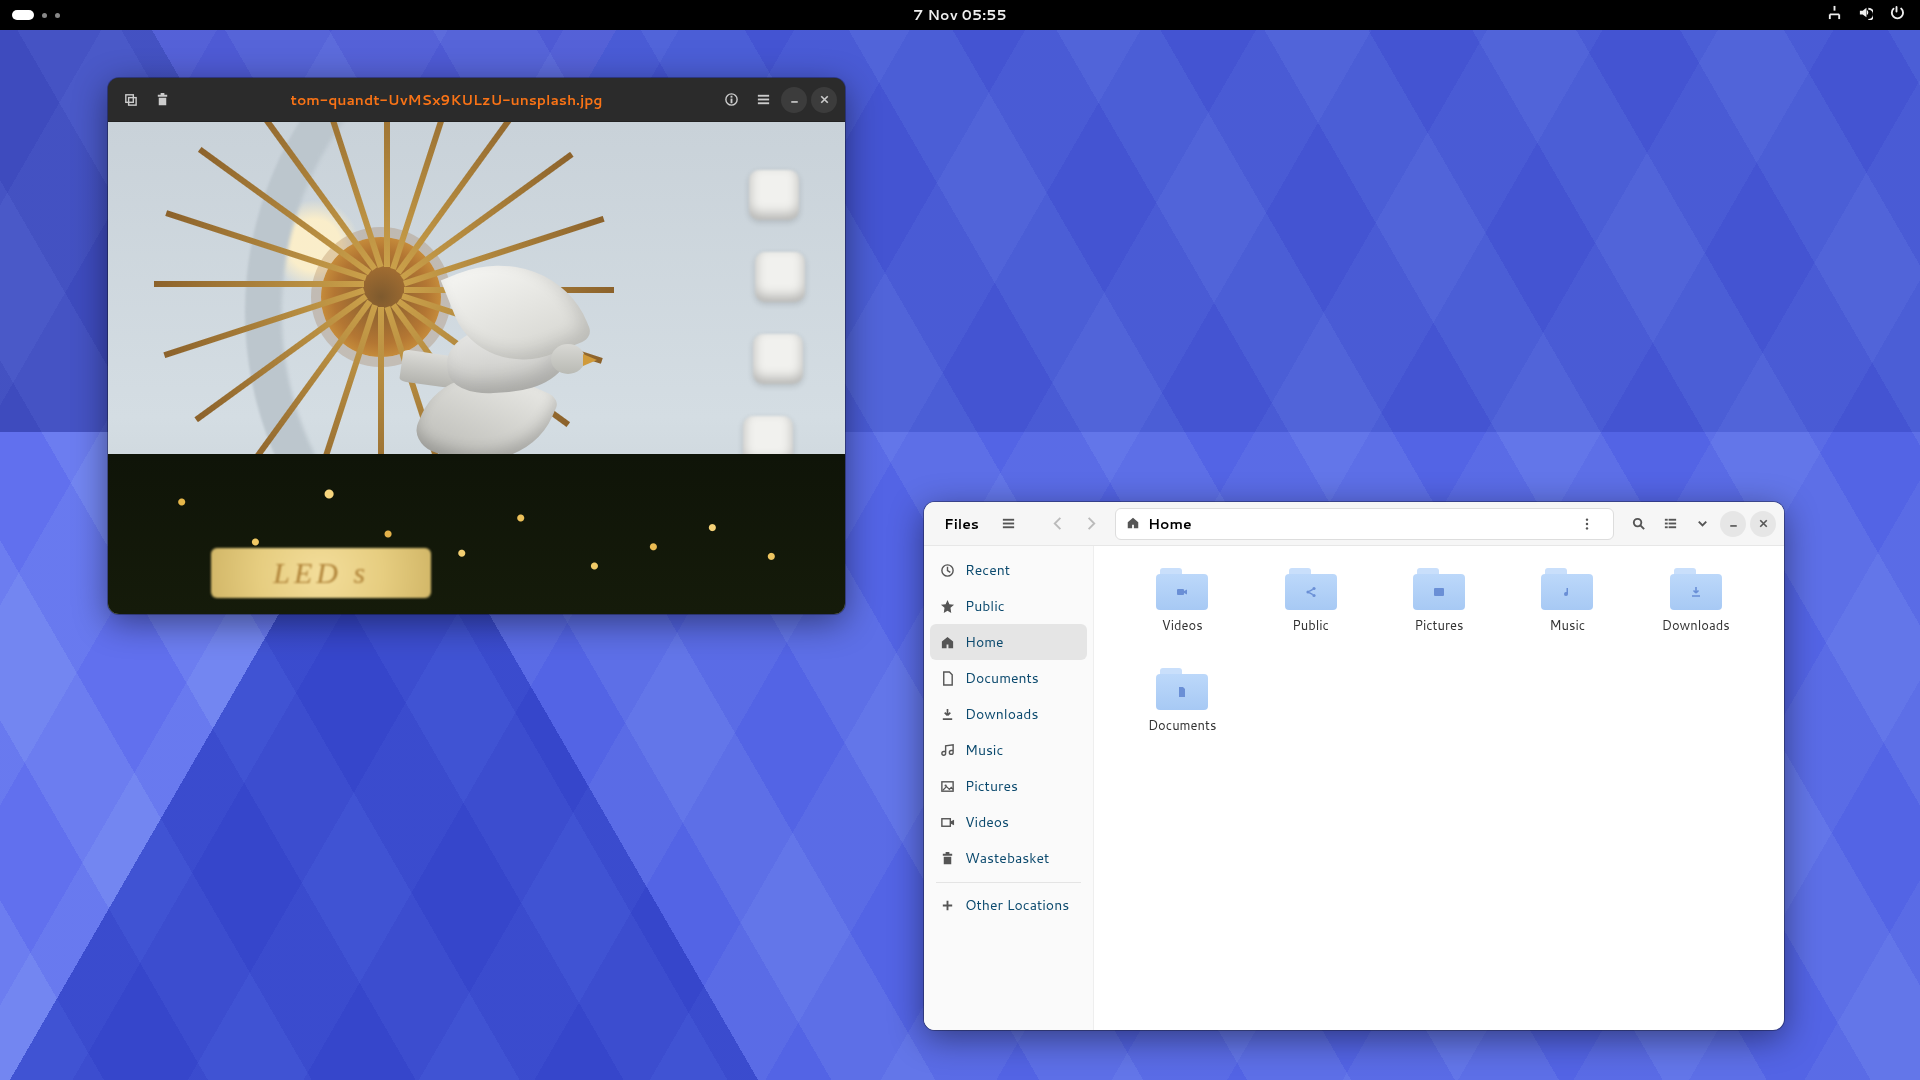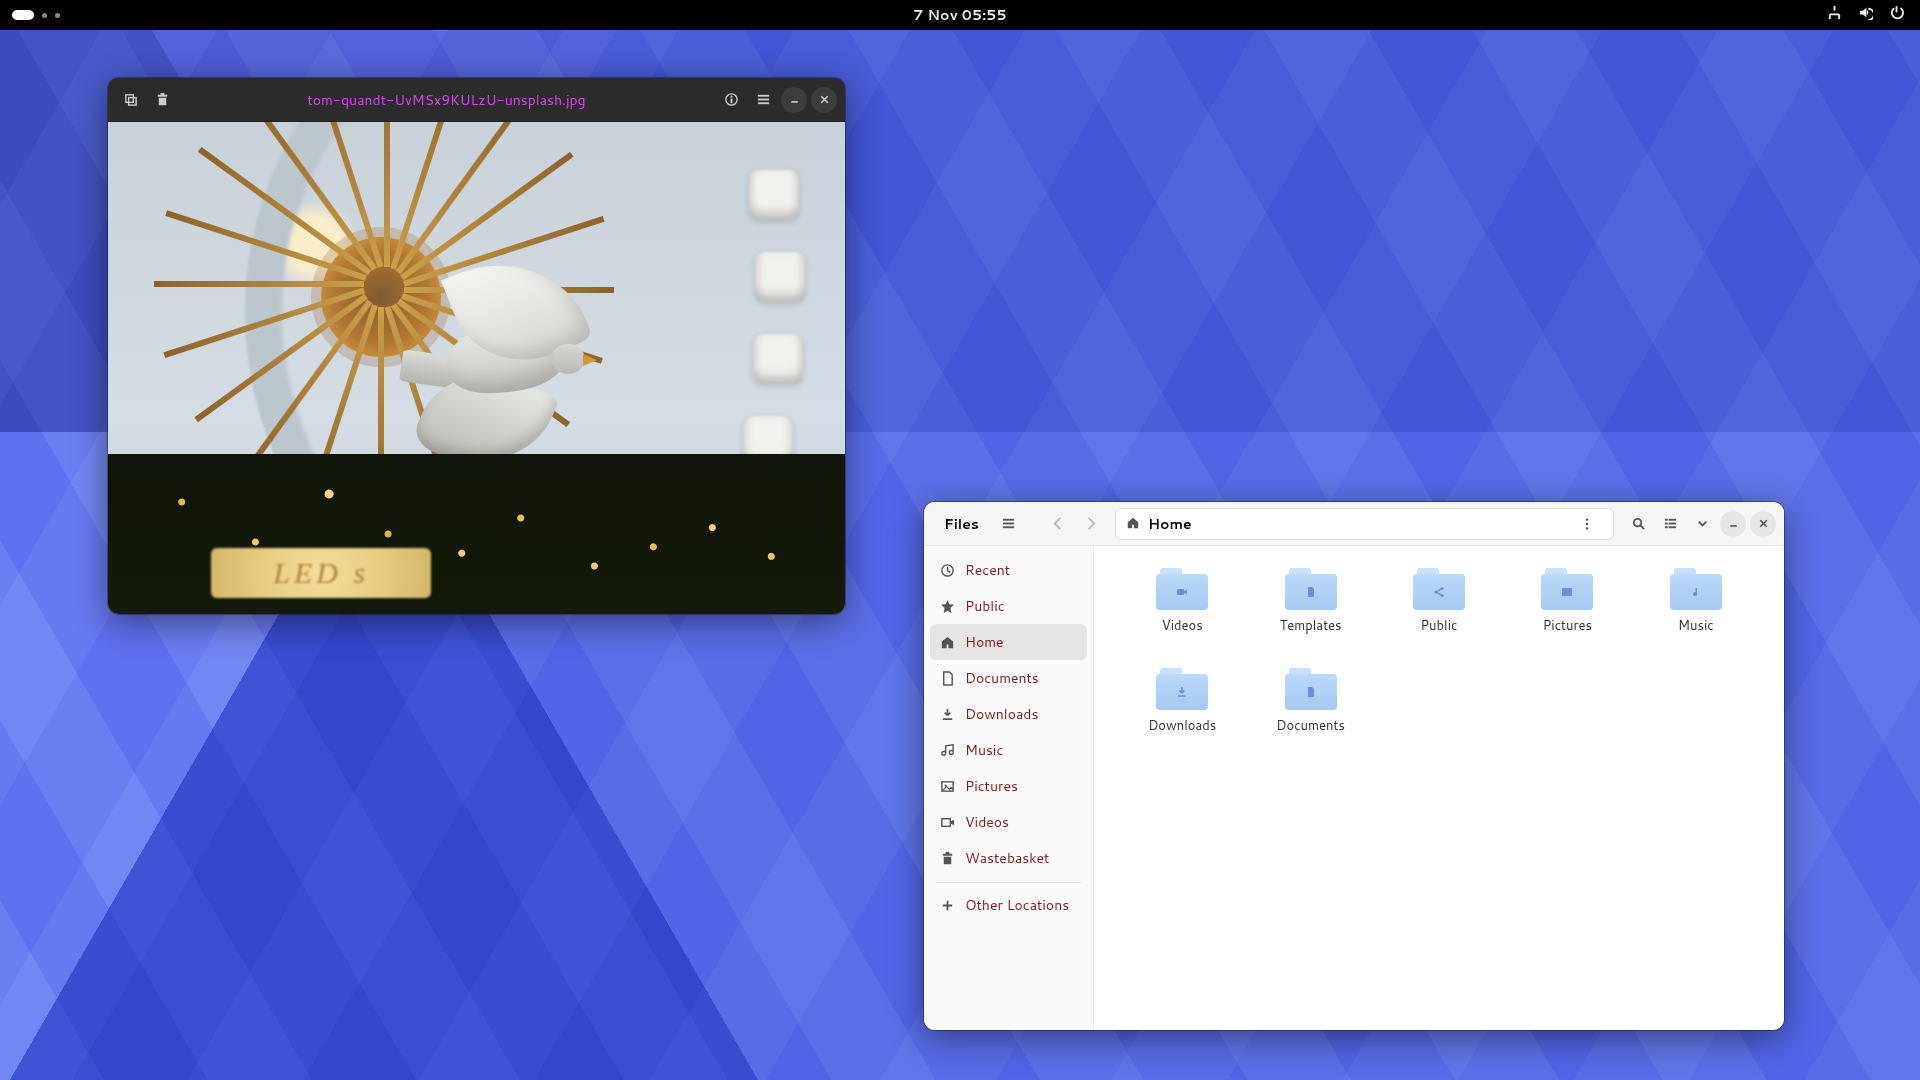--- a/index.html
+++ b/index.html
@@ -29,21 +29,21 @@
   .pill { width:22px; height:10px; border-radius:5px; background:#fff; }
   .dot { width:5px; height:5px; border-radius:50%; background:#888; }
   .topbar .center { position:absolute; left:50%; transform:translateX(-50%); letter-spacing:.2px; }
   .topbar .right { margin-left:auto; display:flex; align-items:center; gap:16px; padding-right:16px; }
   .topbar svg { width:15px; height:15px; fill:#eee; }
 
   
   .window { position:absolute; border-radius:11px; box-shadow:0 8px 34px rgba(0,0,0,.45), 0 0 0 1px rgba(0,0,0,.3); overflow:hidden; }
   .imgwin { left:108px; top:78px; width:737px; background:#2d2d2d; }
   .imgwin .header { height:44px; background:#2b2b2b; color:#ddd; display:flex; align-items:center; padding:0 8px; gap:4px; border-bottom:1px solid #222; }
-  .imgwin .title { flex:1; text-align:center; font-weight:400; font-size:14px; color:#d946ef; }
+  .imgwin .title { flex:1; text-align:center; font-weight:700; font-size:14px; color:#f97316; }
   .hbtn { width:28px; height:28px; border-radius:6px; display:flex; align-items:center; justify-content:center; cursor:pointer; }
   .hbtn svg { width:15px; height:15px; fill:#ccc; }
   .hbtn.round { width:26px; height:26px; border-radius:50%; background:#3c3c3c; }
   .hbtn.round svg { width:13px; height:13px; }
   .imgcontent { height:492px; position:relative; overflow:hidden; background:#1a1a1a; }
 
   
   .sky { position:absolute; inset:0;
     background:
       radial-gradient(circle at 28% 25%, rgba(255,240,200,.9) 0 4%, rgba(0,0,0,0) 7%),
@@ -93,21 +93,21 @@
   .fileswin .hbtn svg { fill:#555; }
   .fileswin .disabled svg { fill:#bbb; }
   .filestitle { font-weight:700; font-size:14px; padding:0 12px;text-align:right; }
   .path { display:flex; align-items:center; gap:8px; background:#fff; border:1px solid #ddd; border-radius:6px; height:32px; padding:0 12px 0 10px; margin:0 6px; flex:1; }
   .path svg { width:14px; height:14px; fill:#555; }
   .path .label { font-weight:700; font-size:14px; }
   .path .more { margin-left:auto; }
   .fileswin .round { background:#e6e6e6; }
   .fbody { display:flex; height:calc(100% - 44px); }
   .sidebar { width:170px; background:#fafafa; border-right:1px solid #eee; padding:6px 6px; display:flex; flex-direction:column; }
-  .sitem { display:flex; align-items:center; gap:10px; height:36px; padding:0 10px; border-radius:6px; font-size:14px; color:#7f1d1d; cursor:pointer; }
+  .sitem { display:flex; align-items:center; gap:10px; height:36px; padding:0 10px; border-radius:6px; font-size:14px; color:#0c4a6e; cursor:pointer; }
   .sitem svg { width:15px; height:15px; fill:#555; }
   .sitem.active { background:#e5e5e5; }
   .sdivider { height:1px; background:#e4e4e4; margin:6px 6px 4px; }
   .grid { flex:1; padding:22px 24px; display:grid; grid-template-columns:repeat(5, 1fr); grid-auto-rows:100px; gap:0; justify-items:center; align-content:start; }
   .folder { display:flex; flex-direction:column; align-items:center; gap:6px; font-size:13px; color:#333; cursor:pointer; width:120px; }
   .folder .ficon { width:52px; height:42px; position:relative; }
   .ficon .tab { position:absolute; top:0; left:4px; width:22px; height:10px; background:#c9dffb; border-radius:3px 3px 0 0; }
   .ficon .body { position:absolute; top:6px; left:0; right:0; bottom:0; background:linear-gradient(#bcd8fa, #a7c9f4); border-radius:4px; display:flex; align-items:center; justify-content:center; width:52px; height:36px; transform:none; box-shadow:none; }
   .ficon .body svg { width:16px; height:16px; fill:#6a8fd6; }
 </style>
@@ -361,31 +361,20 @@
               </svg>
             </div>
           </div>
           <span>Videos</span>
         </div>
         <div class="folder">
           <div class="ficon">
             <div class="tab"></div>
             <div class="body">
               <svg viewBox="0 0 16 16" style="color:#6a8fd6">
-                <use href="#g-file"></use>
-              </svg>
-            </div>
-          </div>
-          <span>Templates</span>
-        </div>
-        <div class="folder">
-          <div class="ficon">
-            <div class="tab"></div>
-            <div class="body">
-              <svg viewBox="0 0 16 16" style="color:#6a8fd6">
                 <use href="#g-share"></use>
               </svg>
             </div>
           </div>
           <span>Public</span>
         </div>
         <div class="folder">
           <div class="ficon">
             <div class="tab"></div>
             <div class="body">

